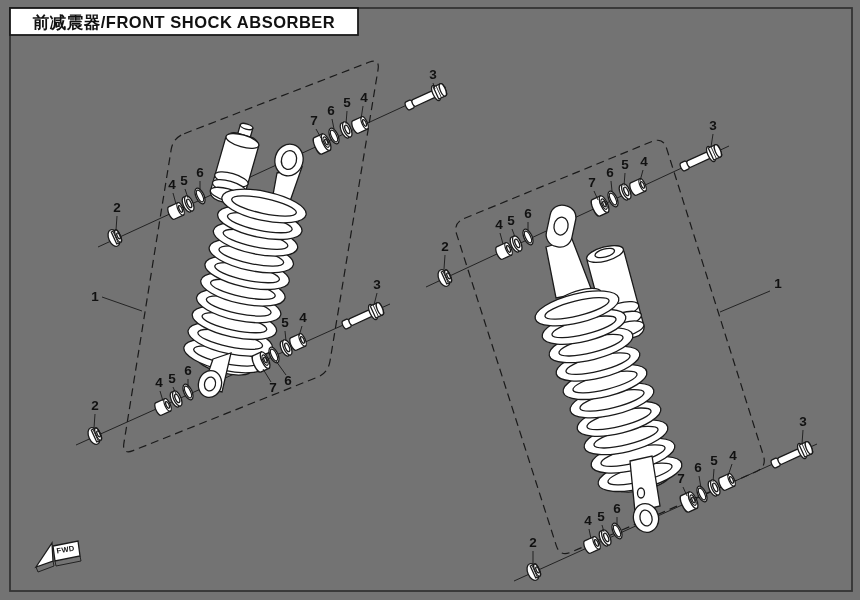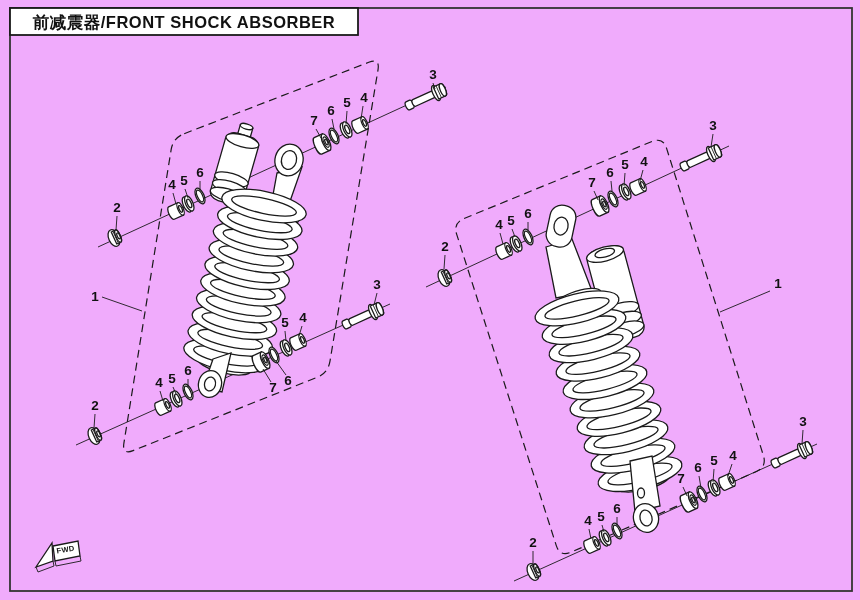--- a/index.html
+++ b/index.html
@@ -1,17 +1,17 @@
 <!DOCTYPE html>
 <html><head>
 <meta charset="utf-8">
 <style>
   html,body{margin:0;padding:0;background:#e8e8e8;}
   .page{
-    position:relative;width:860px;height:600px;background:#f0abfc;
+    position:relative;width:860px;height:600px;background:#737373;
     font-family:"Liberation Sans",sans-serif;overflow:hidden;
   }
   svg{display:block;}
   svg text{font-family:"Liberation Sans",sans-serif;font-weight:bold;fill:#111;}
   .num{font-size:13.5px;text-anchor:middle;}
   .title-text{font-size:16.5px;letter-spacing:.5px;text-anchor:middle;}
   .fwd-text{font-size:7.5px;letter-spacing:.4px;text-anchor:middle;}
   .ln{stroke:#1a1a1a;fill:none;}
   .part{stroke:#1a1a1a;fill:#ffffff;stroke-width:1.3;}
   .leader{stroke:#1a1a1a;stroke-width:.9;}

